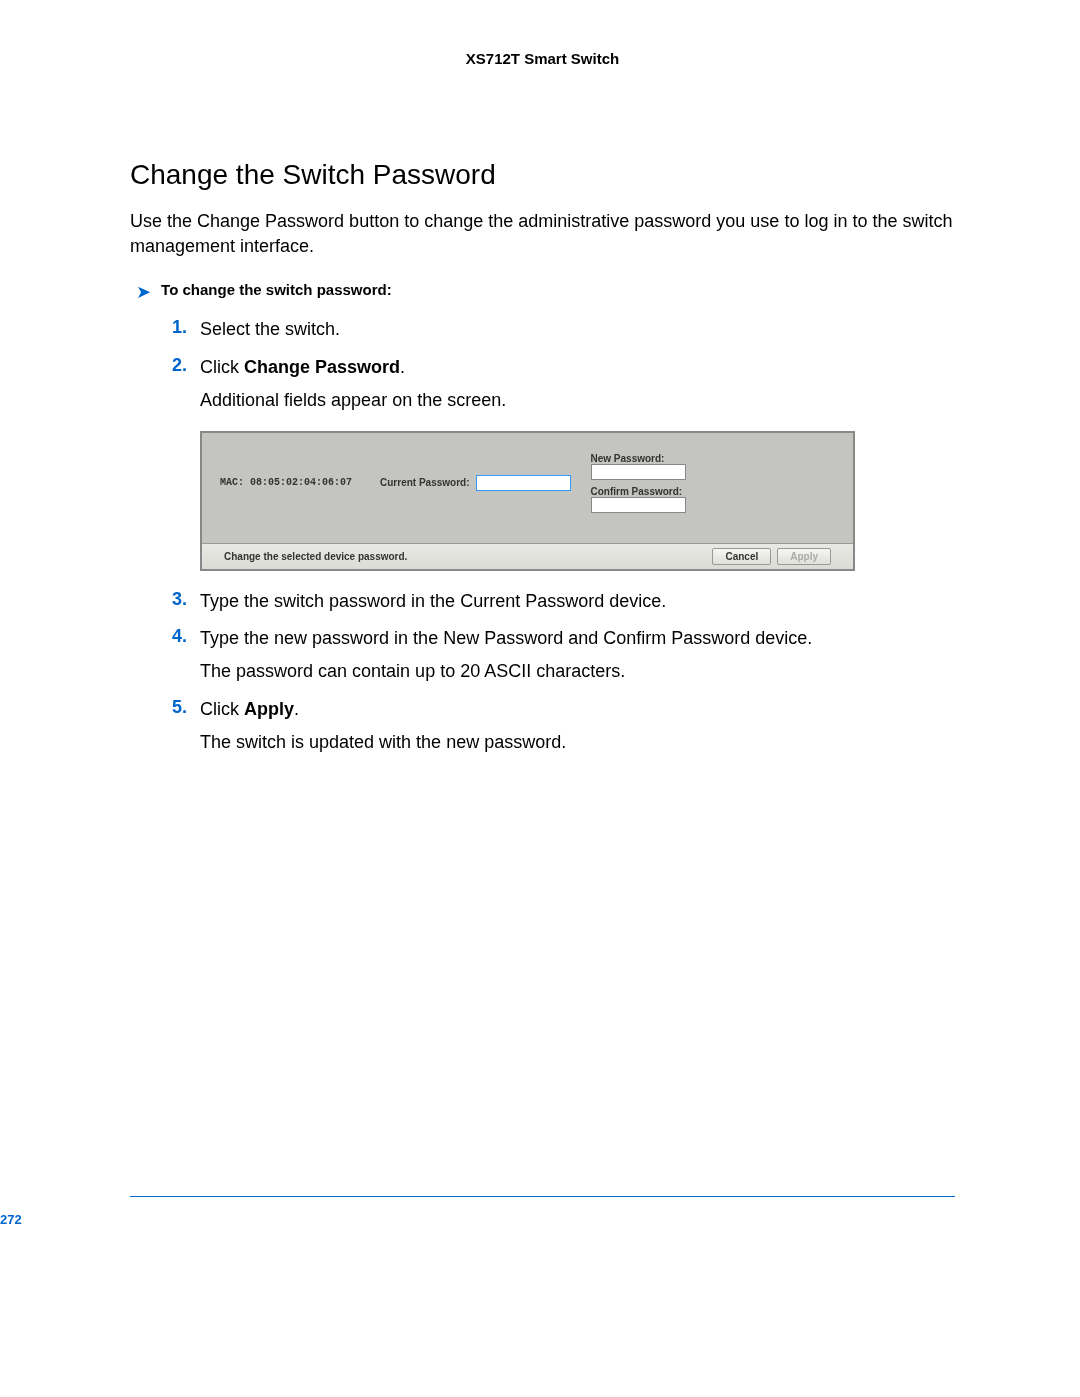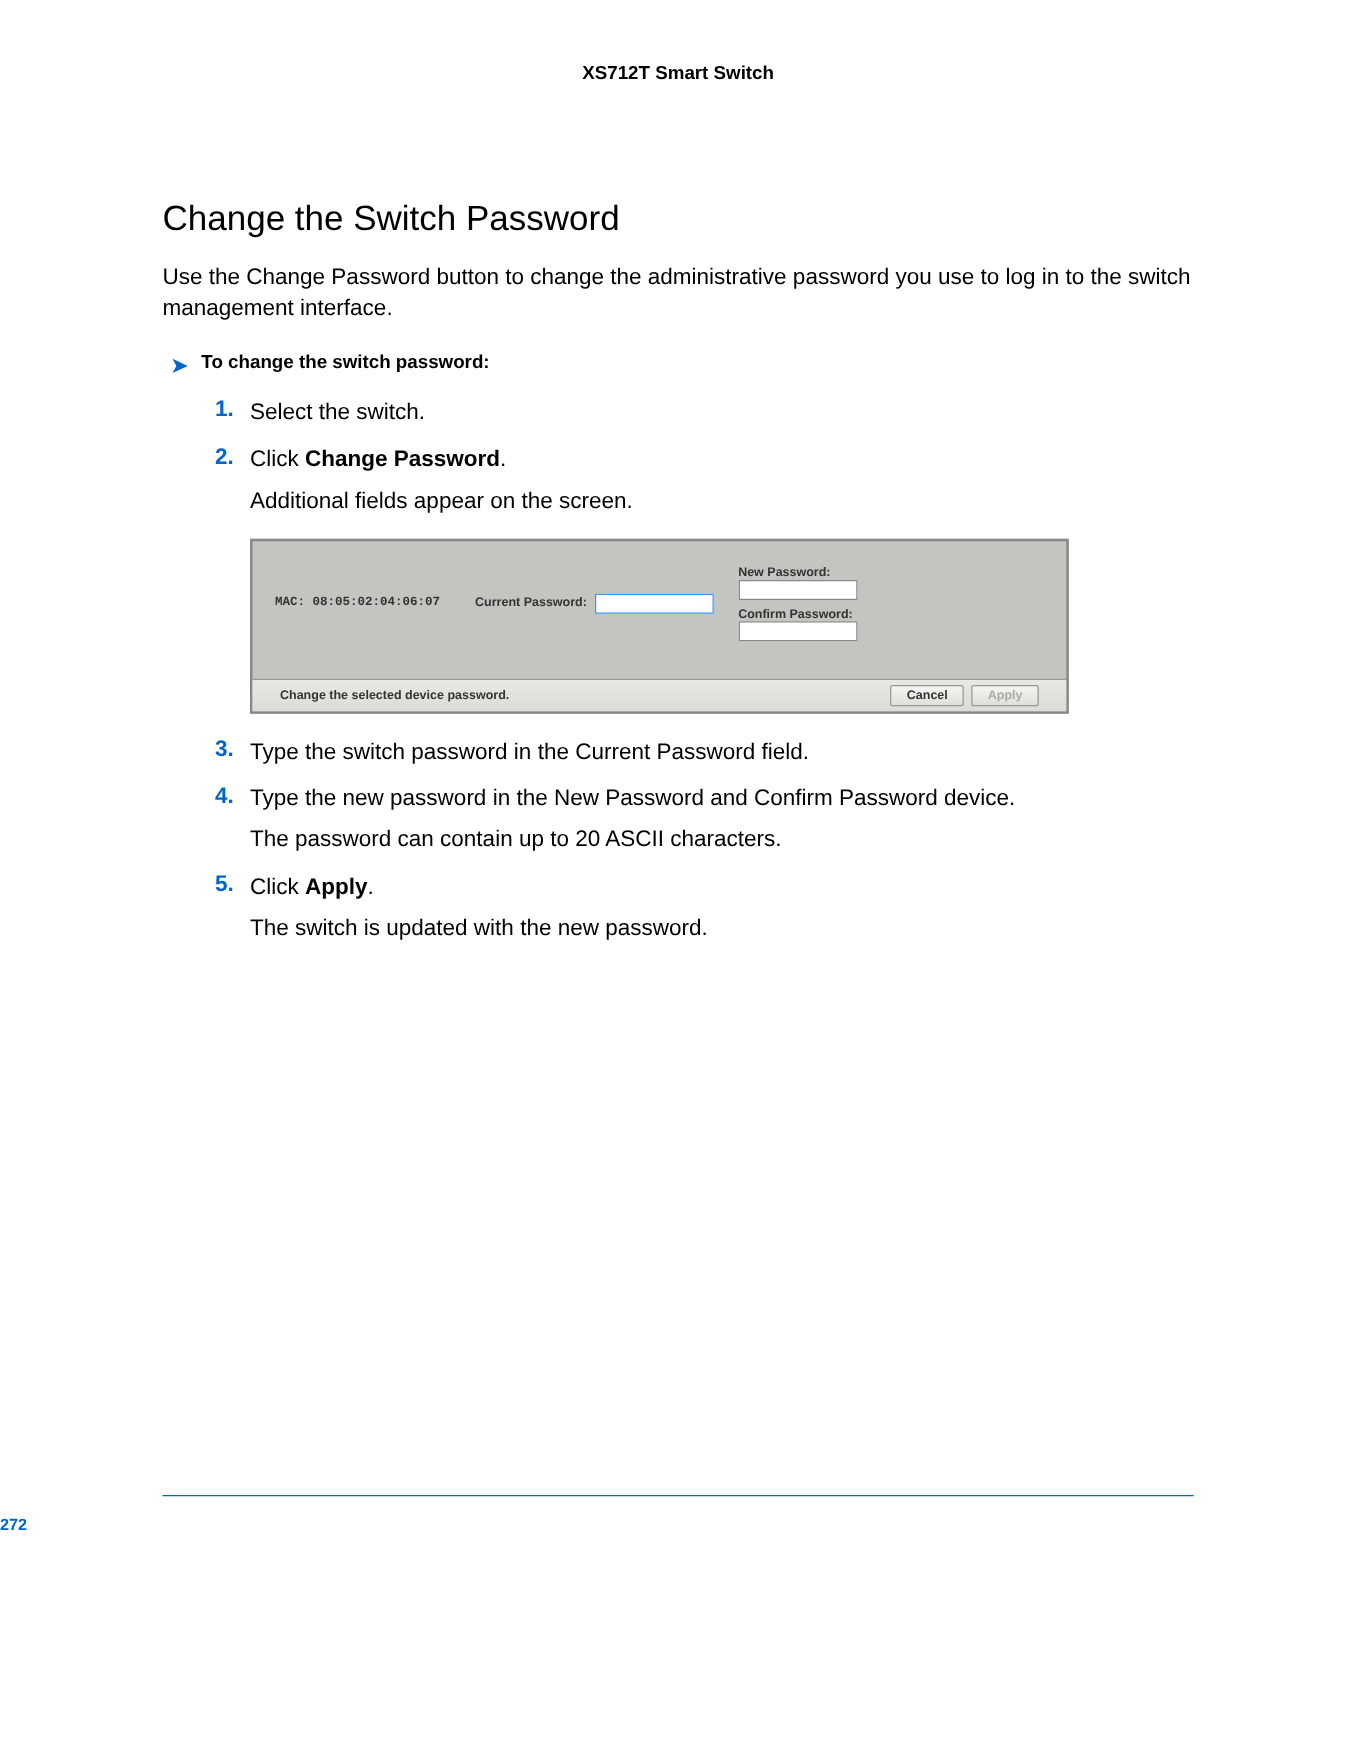--- a/index.html
+++ b/index.html
@@ -244,21 +244,21 @@
             <button class="dialog-btn">Cancel</button>
             <button class="dialog-btn disabled">Apply</button>
           </div>
         </div>
       </div>
     </li>
 
     <li class="step">
       <div class="step-line">
         <span class="step-num">3.</span>
-        <span class="step-text">Type the switch password in the Current Password field.</span>
+        <span class="step-text">Type the switch password in the Current Password device.</span>
       </div>
     </li>
 
     <li class="step">
       <div class="step-line">
         <span class="step-num">4.</span>
         <span class="step-text">Type the new password in the New Password and Confirm Password device.</span>
       </div>
       <div class="step-sub">The password can contain up to 20 ASCII characters.</div>
     </li>

